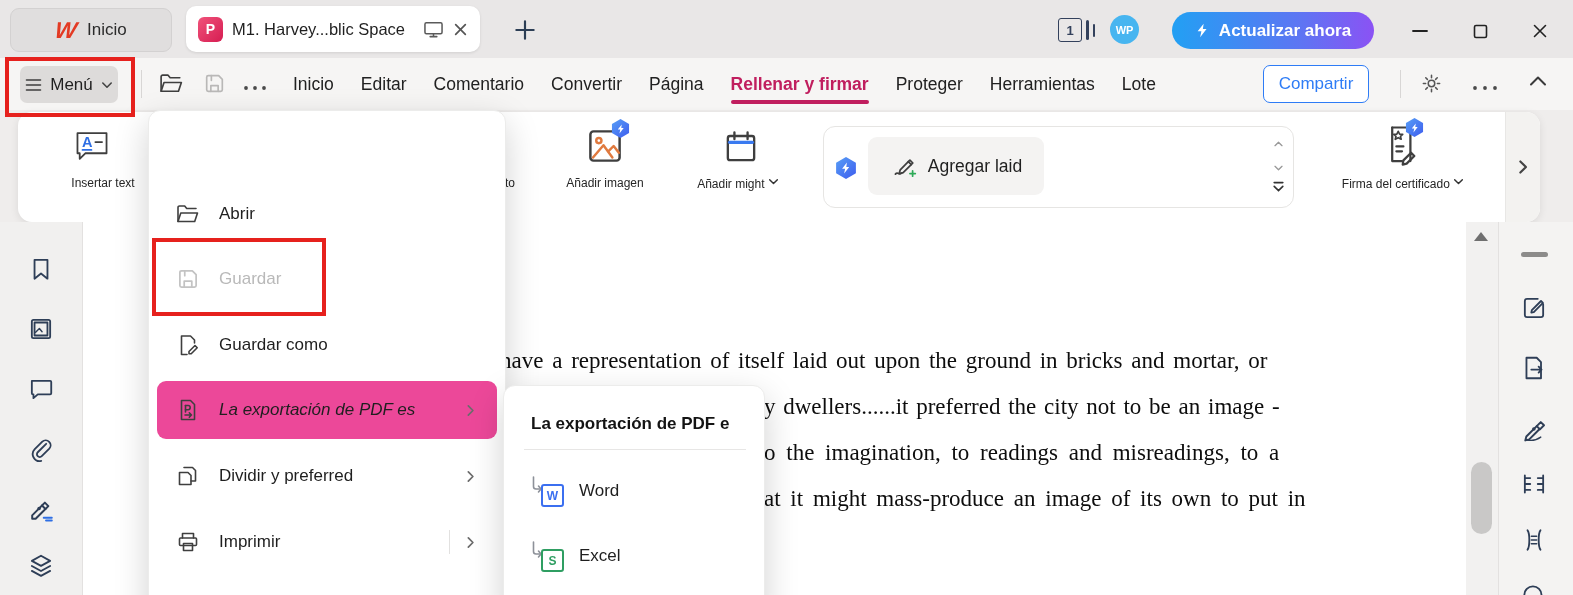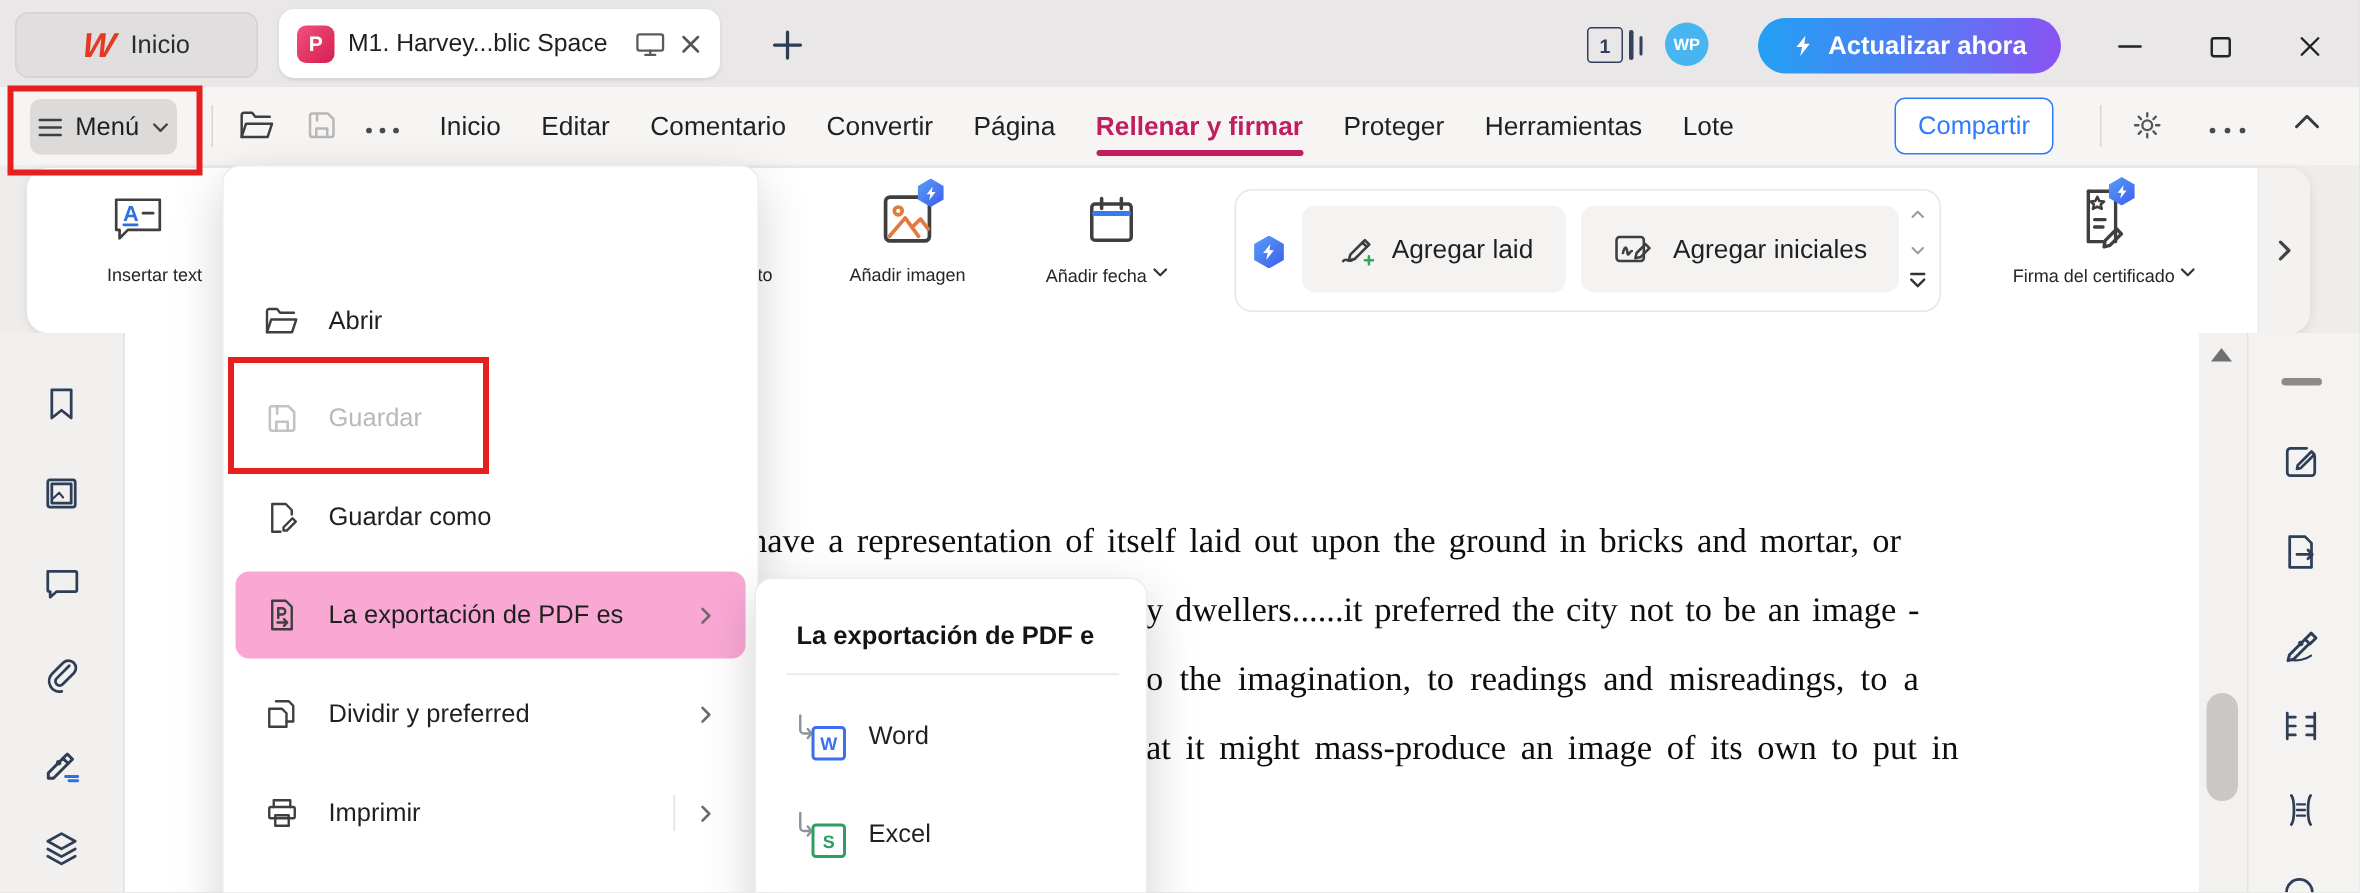--- a/index.html
+++ b/index.html
@@ -67,21 +67,21 @@
   #sb-up{position:absolute;left:8px;top:10px;width:0;height:0;border-left:7px solid transparent;border-right:7px solid transparent;border-bottom:9px solid #6f6f6f;}
   #sb-thumb{position:absolute;left:5px;top:240px;width:21px;height:72px;background:#c9c8c7;border-radius:11px;}
   .docline{position:absolute;font-family:"Liberation Serif",serif;font-size:23px;color:#0d0d0d;white-space:nowrap;z-index:1;}
   
   #file-menu{position:absolute;left:148px;top:110px;width:356px;height:540px;background:#fff;border:1px solid #ececeb;
              border-radius:12px;box-shadow:0 12px 34px rgba(0,0,0,.18);z-index:20;}
   .mitem{position:absolute;left:8px;right:8px;height:58px;display:flex;align-items:center;border-radius:9px;}
   .mitem .mic{margin-left:18px;flex:0 0 26px;}
   .mitem .mlabel{margin-left:18px;font-size:17px;color:#1f1f1f;flex:1;}
   .mitem .mchev{margin-right:20px;color:#6c6c6c;}
-  .mitem.hl{background:#f9a8d4;}
+  .mitem.hl{background:#ec4899;font-style:italic;}
   .mitem.disabled .mlabel{color:#b9b9b9;}
   .mitem.disabled svg{stroke:#c3c3c3;}
   .mdiv{width:1px;height:24px;background:#e2e1e0;margin-right:14px;}
   
   #export-menu{position:absolute;left:503px;top:385px;width:260px;height:230px;background:#fff;border:1px solid #ececeb;
                border-radius:12px;box-shadow:0 12px 34px rgba(0,0,0,.18);z-index:25;}
   #export-menu .title{position:absolute;left:27px;top:28px;font-size:17px;font-weight:700;color:#141414;white-space:nowrap;}
   #export-menu .sdiv{position:absolute;left:20px;right:18px;top:63px;height:1px;background:#e7e6e5;}
   .sitem{position:absolute;left:10px;right:10px;height:50px;display:flex;align-items:center;}
   .appic{position:relative;width:34px;height:32px;margin-left:17px;flex:0 0 34px;}
@@ -259,49 +259,41 @@
 
     <div>
       <div class="abs" style="left:704px;top:16px">
         <svg class="ic" width="38" height="38" viewBox="0 0 26 26">
             <rect x="4" y="5.5" width="18" height="16.5" rx="1.5"></rect>
             <path d="M8.5 3v4.5M17.5 3v4.5"></path>
             <path d="M5.2 9.8h15.6" stroke="#3a7af0" stroke-width="2.2"></path>
           </svg>
       </div>
       <div class="tlabel" style="left:660px;width:120px">
-        <span>Añadir fecha</span>
+        <span>Añadir might</span>
         <svg width="11" height="11" viewBox="0 0 12 12" style="transform:rotate(90deg);color:#333;vertical-align:1px">
             <use href="#chev-r"></use>
           </svg>
       </div>
     </div>
 
     <div id="sig-group">
       <div class="hexbadge" style="left:11px;top:30px;width:22px;height:22px">
         <svg width="12" height="12" viewBox="0 0 16 16">
             <use href="#bolt"></use>
           </svg>
       </div>
       <div class="gbtn" style="left:44px;width:176px">
         <svg class="ic" width="28" height="28" viewBox="0 0 26 26">
             <path d="M5 20.5c2.3-2.6 3.6 1.4 6-1"></path>
             <path d="M9.5 16.5 17 9l2.7 2.7-7.5 7.5-3.7 1z"></path>
             <path d="M17 9l1.5-1.5 2.7 2.7L19.7 11.7"></path>
             <path d="M21 17.5v5M18.5 20h5" stroke="#2faa58"></path>
           </svg>
         <span>Agregar laid</span>
-      </div>
-      <div class="gbtn" style="left:230px;width:212px">
-        <svg class="ic" width="30" height="26" viewBox="0 0 28 24">
-            <rect x="2.5" y="4.5" width="17" height="15" rx="2"></rect>
-            <path d="M6.5 14.5c1.2-4.5 2.3-4.5 2.8 0 .3 2.6 1.4-1.2 2.7-1.2"></path>
-            <path d="M15 14.5l5.5-5.5 2.5 2.5-5.5 5.5-3.3.8z"></path>
-          </svg>
-        <span>Agregar iniciales</span>
       </div>
       <div class="spin" style="top:8px">
         <svg width="13" height="10" viewBox="0 0 12 12" style="transform:rotate(-90deg)">
             <use href="#chev-r"></use>
           </svg>
       </div>
       <div class="spin" style="top:32px">
         <svg width="13" height="10" viewBox="0 0 12 12" style="transform:rotate(90deg)">
             <use href="#chev-r"></use>
           </svg>

